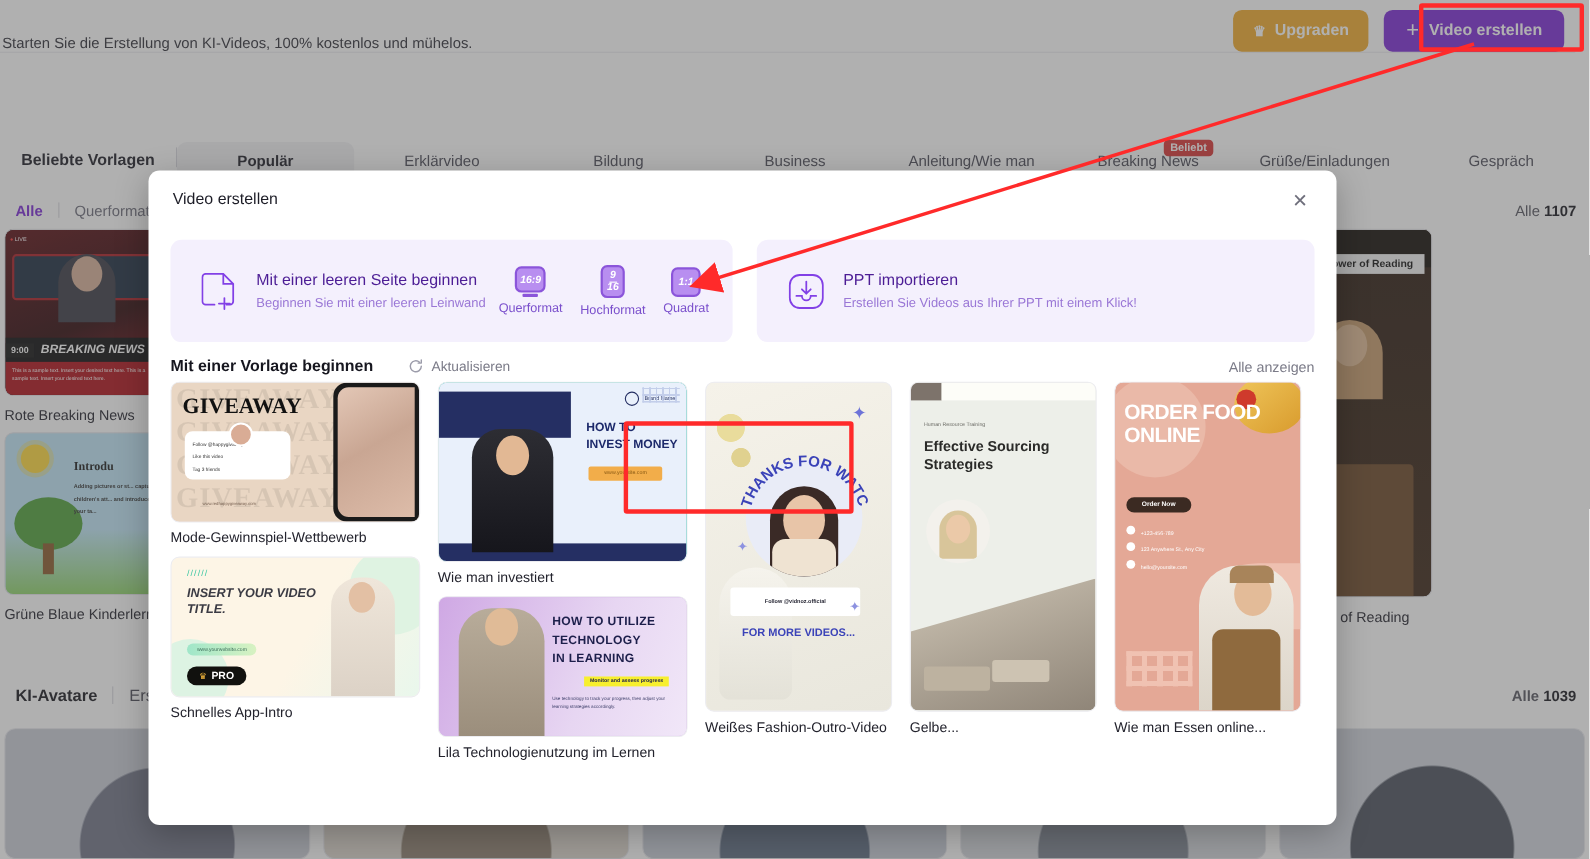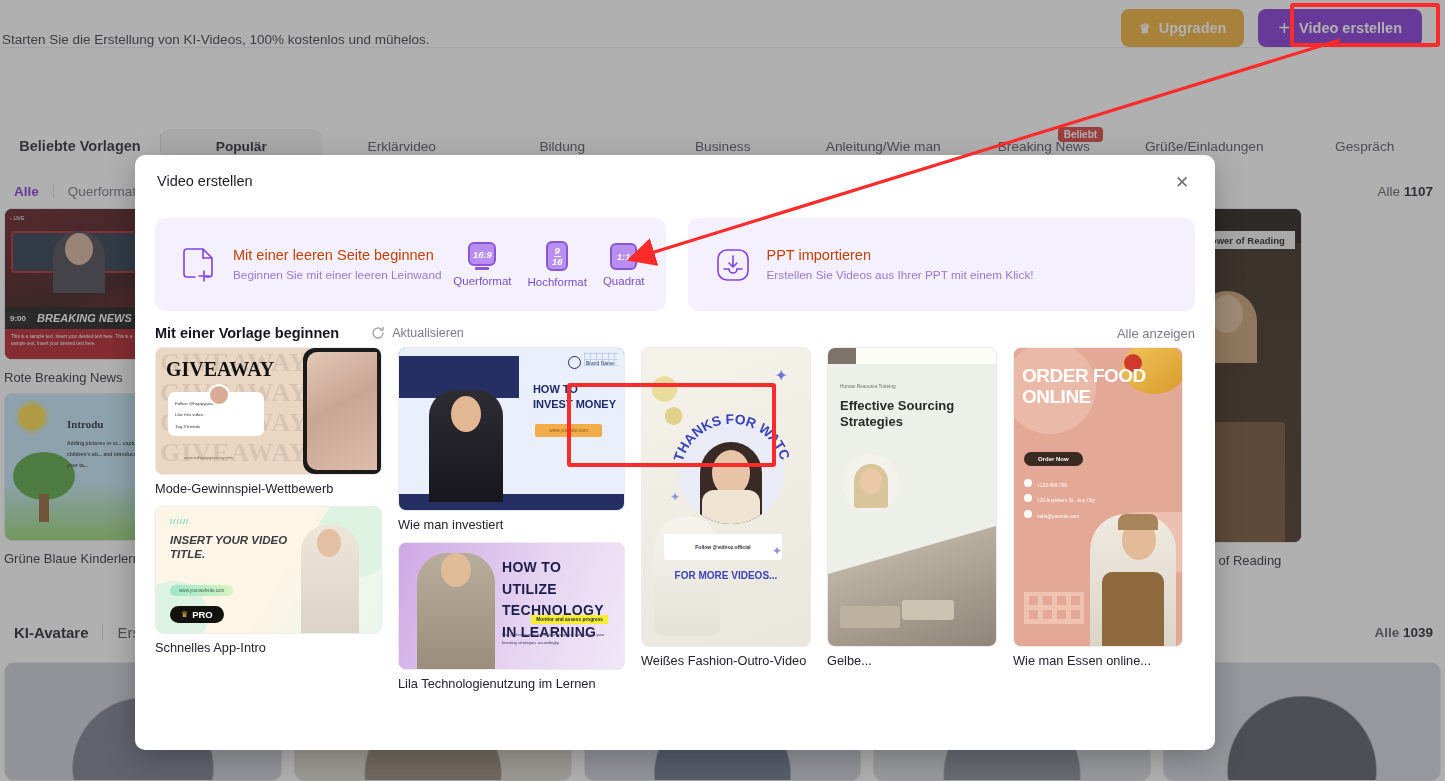--- a/index.html
+++ b/index.html
@@ -115,21 +115,21 @@
 
   .opt-row { position: absolute; left: 20px; top: 63px; width: 1040px; height: 93px; display: flex; gap: 22px; }
   .opt-card {
     background: #f4f0fd; border-radius: 10px; display: flex; align-items: center;
     padding: 0 22px; cursor: pointer; position: relative;
   }
   .opt-blank { width: 513px; }
   .opt-ppt { width: 508px; }
   .opt-icon { width: 46px; flex: 0 0 46px; display: flex; align-items: center; justify-content: center; }
   .opt-text { margin-left: 10px; }
-  .opt-title { font-size: 14.5px; color: #c2410c; margin-bottom: 5px; }
+  .opt-title { font-size: 14.5px; color: #4c1d95; margin-bottom: 5px; }
   .opt-sub { font-size: 11.8px; color: #9a77d6; }
 
   .ratio-group { margin-left: auto; display: flex; gap: 16px; align-items: center; }
   .ratio-item { display: flex; flex-direction: column; align-items: center; gap: 5px; cursor: pointer; }
   .ratio-box {
     background: #b88ef0; border: 2px solid #8b55da; color: #fff;
     display: flex; align-items: center; justify-content: center;
     font-size: 9.5px; font-style: italic; font-weight: 700;
   }
   .rb-16-9 { width: 28px; height: 24px; border-radius: 6px; }
@@ -454,21 +454,21 @@
             <div style="position:absolute;right:6px;top:4px;width:34px;height:14px;background:repeating-linear-gradient(90deg,#b9c6e6 0 1.5px,transparent 1.5px 6px),repeating-linear-gradient(0deg,#b9c6e6 0 1.5px,transparent 1.5px 6px);opacity:.8"></div>
           </div>
           <div class="tname">Wie man investiert</div>
         </div>
 
         <div class="tcard">
           <div class="tthumb" style="height:128px;background:#d6b6e8">
             <div class="fill" style="background:linear-gradient(110deg,#cfa8e4,#e7d6f2 60%,#f1e7f8)"></div>
             <div style="position:absolute;left:18px;bottom:0;width:78px;height:116px;background:linear-gradient(#b8ac9a,#9b8e7c);border-radius:30px 30px 0 0"></div>
             <div style="position:absolute;left:42px;bottom:82px;width:30px;height:34px;border-radius:50%;background:#e0bb97"></div>
-            <div style="position:absolute;right:8px;top:14px;width:114px;font-size:14px;font-weight:800;color:#1d1f4b;line-height:1.55;letter-spacing:.3px">
+            <div style="position:absolute;right:8px;top:14px;width:114px;font-size:11px;font-weight:800;color:#1d1f4b;line-height:1.55;letter-spacing:.3px">
               <span>HOW TO UTILIZE</span><br>
               <span>TECHNOLOGY</span><br>
               <span>IN LEARNING</span>
             </div>
             <div style="position:absolute;right:16px;top:72px;background:#f7ef2e;padding:2px 5px;font-size:4.8px;font-weight:700;color:#1d1f4b">Monitor and assess progress</div>
             <div style="position:absolute;right:10px;top:88px;width:112px;font-size:4.2px;color:#3a3c66;line-height:1.9">Use technology to track your progress, then adjust your learning strategies accordingly.</div>
           </div>
           <div class="tname">Lila Technologienutzung im Lernen</div>
         </div>
       </div>

